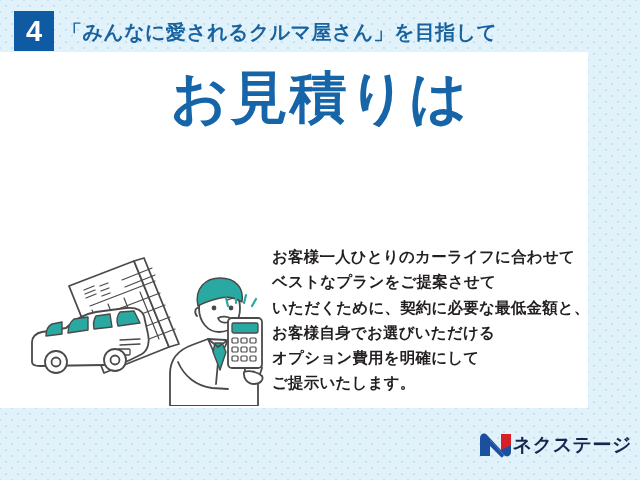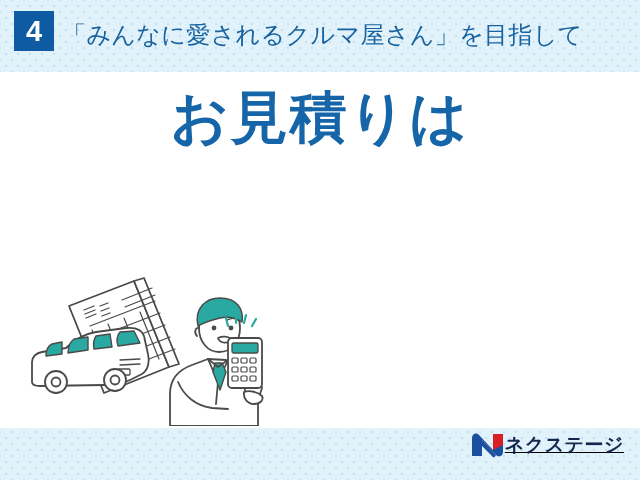--- a/index.html
+++ b/index.html
@@ -28,29 +28,29 @@
     width:40px;height:40px;
     background:#0f5ba3;
     color:#ffffff;
     font-size:29px;font-weight:bold;
     display:flex;align-items:center;justify-content:center;
     line-height:1;
     letter-spacing:0;
   }
   #header-title{
     position:absolute;left:62px;top:19px;
-    font-size:24px;font-weight:normal;
+    font-size:20px;font-weight:bold;
     color:#18639f;
     letter-spacing:0.4px;
     white-space:nowrap;
   }
 
   
   #panel{
-    position:absolute;left:0;top:72px;width:640px;height:356px;
+    position:absolute;left:0;top:52px;width:588px;height:356px;
     background:#ffffff;
   }
 
   
   #headline{
     position:absolute;left:0;top:14px;width:640px;
     text-align:center;
     color:#1565a8;
     font-weight:bold;
     line-height:1.12;
@@ -78,22 +78,22 @@
   #illustration{
     position:absolute;left:22px;top:192px;
     width:250px;height:162px;
   }
 
   
   #footer{
     position:absolute;left:0;top:418px;width:640px;height:62px;
   }
   #logo{
-    position:absolute;right:16px;top:14px;
-    display:flex;align-items:center;text-decoration:underline;
+    position:absolute;right:8px;top:14px;
+    display:flex;align-items:center;
   }
   #logo-mark{display:block;}
   #logo-text{
     font-size:19px;font-weight:bold;color:#14284f;
     letter-spacing:0.5px;white-space:nowrap;
   }
 </style>
 </head>
 <body>
 
@@ -103,20 +103,28 @@
     <div id="number-badge">4</div>
     <div id="header-title">「みんなに愛されるクルマ屋さん」を目指して</div>
   </div>
 
   <div id="panel">
 
     <div id="headline">
       <span class="headline-line" id="headline-line-1">お見積りは</span>
     </div>
 
+    <div id="body-copy">
+      <span class="body-line">お客様一人ひとりのカーライフに合わせて</span>
+      <span class="body-line">ベストなプランをご提案させて</span>
+      <span class="body-line">いただくために、契約に必要な最低金額と、</span>
+      <span class="body-line">お客様自身でお選びいただける</span>
+      <span class="body-line">オプション費用を明確にして</span>
+      <span class="body-line">ご提示いたします。</span>
+    </div>
 
     <div id="illustration">
       <svg width="250" height="162" viewBox="0 0 250 162">
         <g fill="none" stroke="#4a4a4a" stroke-width="1.8" stroke-linejoin="round" stroke-linecap="round">
 
           <g>
             <polygon points="47,42 112,17 147,103 82,129" fill="#ffffff"></polygon>
             <polygon points="112,17 122,14 157,100 147,103" fill="#ffffff"></polygon>
 
             <g stroke-width="1.3">

